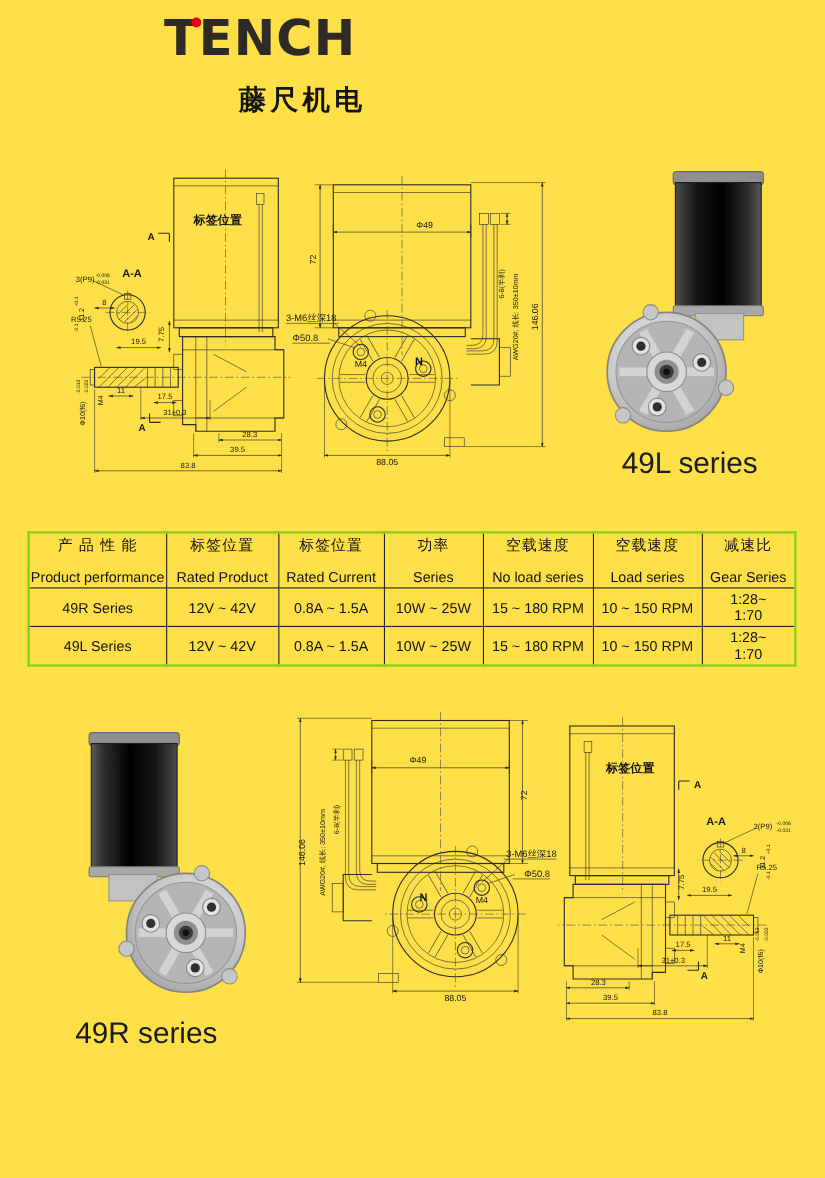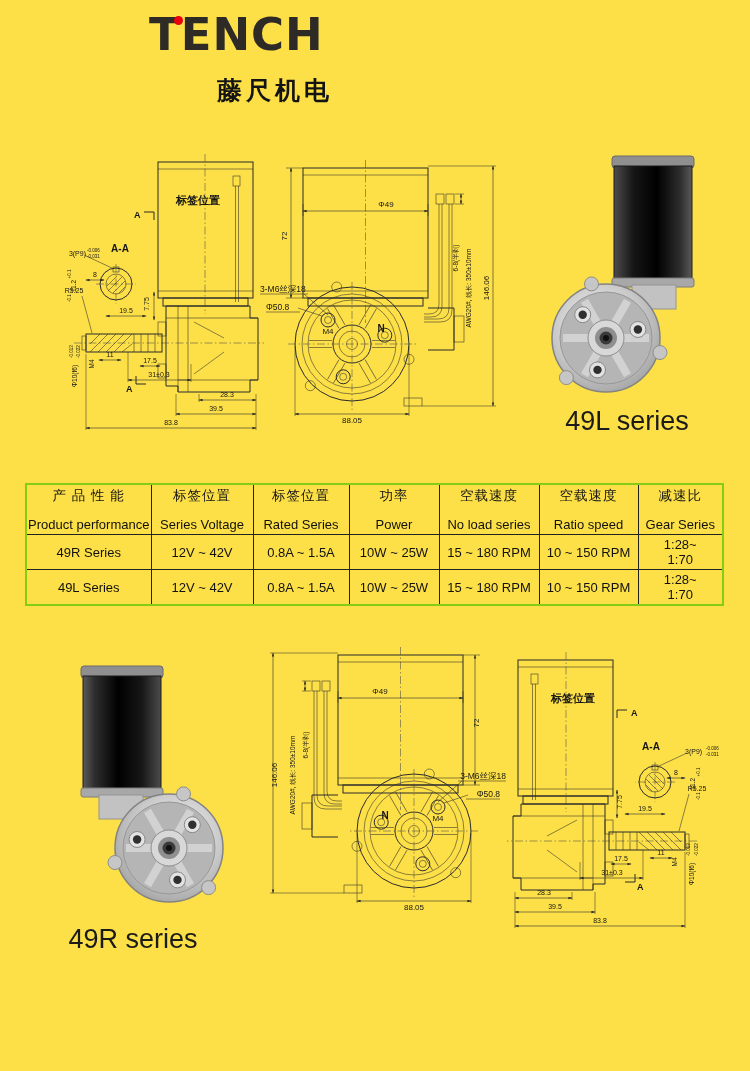--- a/index.html
+++ b/index.html
@@ -313,37 +313,37 @@
         <col class="c6">
       </colgroup>
     <thead>
       <tr>
         <th>
             <div class="zh">产 品 性 能</div>
             <div class="en">Product performance</div>
           </th>
         <th>
             <div class="zh">标签位置</div>
-            <div class="en">Series Voltage</div>
+            <div class="en">Rated Product</div>
           </th>
         <th>
             <div class="zh">标签位置</div>
-            <div class="en">Rated Series</div>
+            <div class="en">Rated Current</div>
           </th>
         <th>
             <div class="zh">功率</div>
-            <div class="en">Power</div>
+            <div class="en">Series</div>
           </th>
         <th>
             <div class="zh">空载速度</div>
             <div class="en">No load series</div>
           </th>
         <th>
             <div class="zh">空载速度</div>
-            <div class="en">Ratio speed</div>
+            <div class="en">Load series</div>
           </th>
         <th>
             <div class="zh">减速比</div>
             <div class="en">Gear Series</div>
           </th>
       </tr>
     </thead>
     <tbody>
       <tr>
         <td>49R Series</td>

